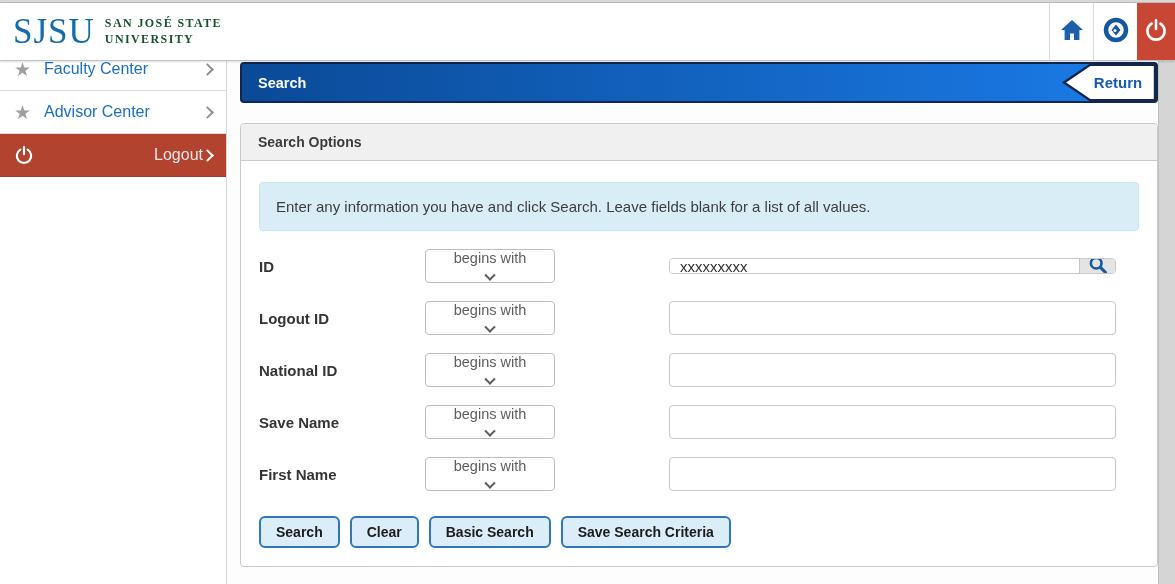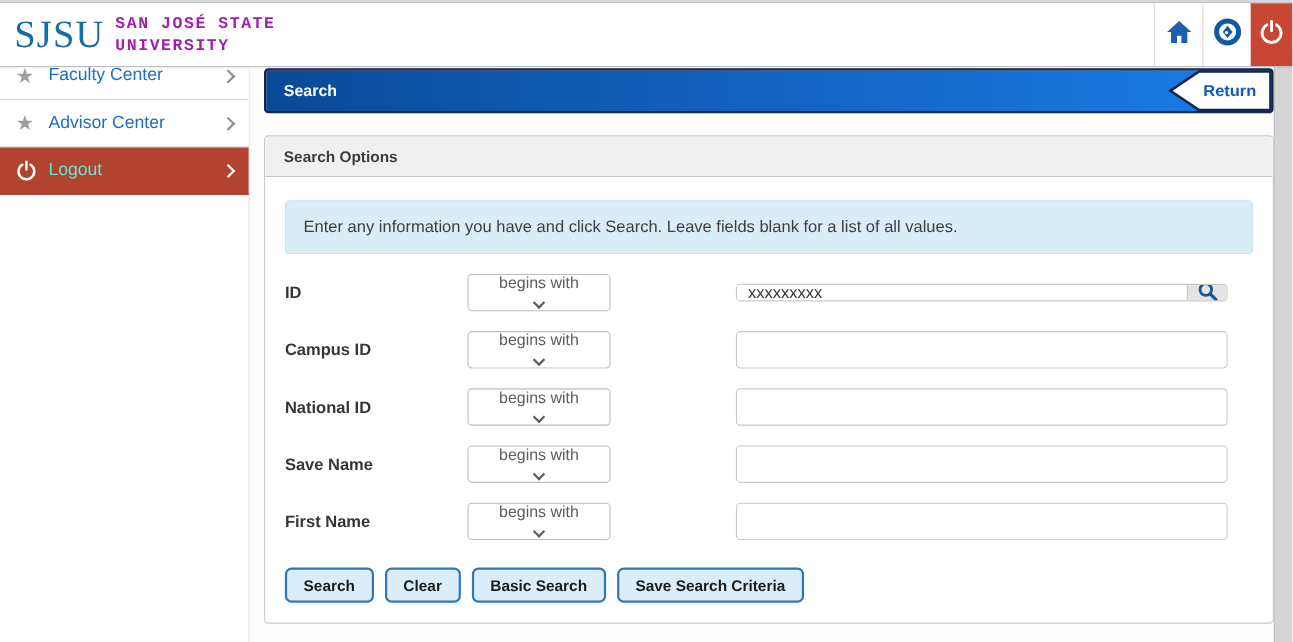--- a/index.html
+++ b/index.html
@@ -16,22 +16,22 @@
     height:58px; background:#ffffff; display:flex; align-items:center;
     border-bottom:1px solid #c2c2c2; box-shadow:0 1px 2px rgba(0,0,0,.12);
     position:relative; z-index:5;
   }
   .brand { display:flex; align-items:center; padding-left:13px; }
   .brand-acronym {
     font-family:"Liberation Serif", serif; font-size:35px; line-height:1;
     color:#146ca9; letter-spacing:1px; font-weight:500;
   }
   .brand-name {
-    margin-left:10px; font-family:Liberation Mono, monospace;
-    color:#a21caf; font-size:15px; font-weight:600; letter-spacing:1.4px; line-height:1.3;
+    margin-left:10px; font-family:Liberation Serif, serif;
+    color:#14532d; font-size:12px; font-weight:600; letter-spacing:1.4px; line-height:1.3;
   }
   .header-spacer { flex:1; }
   .header-actions { display:flex; height:100%; }
   .header-cell {
     width:44px; height:100%; display:flex; align-items:center; justify-content:center;
     border-left:1px solid #ddd; cursor:pointer; background:#fff;
   }
   .header-cell.signout { width:38px; background:#c74634; border-left:none; }
 
   
@@ -40,21 +40,21 @@
     background:#ffffff; border-right:1px solid #d7d7d7;
   }
   .side-item {
     height:43px; display:flex; align-items:center; padding:0 14px;
     border-bottom:1px solid #dcdcdc; cursor:pointer; background:#fff;
   }
   .side-item .star { color:#9e9e9e; font-size:19px; width:26px; }
   .side-item .side-label { color:#1b6fc0; font-size:16px; flex:1; padding-left:4px; }
   .chev { width:9px; height:9px; border-top:2px solid #8f8f8f; border-right:2px solid #8f8f8f; transform:rotate(45deg); }
   .side-item.logout { background:#b2432e; border-bottom:1px solid #9a3a28; }
-  .side-item.logout .side-label { color:#5eead4; }
+  .side-item.logout .side-label { color:#e5e5e5;text-align:right; }
   .side-item.logout .chev { border-color:#ffffff; }
   .pwr-icon { width:26px; display:flex; align-items:center; }
 
   
   .main { position:absolute; left:227px; top:48px; right:17px; bottom:0; background:#fdfdfd; padding:14px 0 0 13px; }
 
   .title-bar {
     position:relative; height:41px; border:2px solid #13264d; border-radius:4px;
     background:linear-gradient(90deg,#0a4a97 0%, #1b7ce9 100%);
     display:flex; align-items:center;
@@ -214,21 +214,21 @@
                   <circle cx="8.2" cy="8.2" r="5.3" fill="none" stroke="#17599c" stroke-width="2.6"></circle>
                   <line x1="12.4" y1="12.4" x2="17.4" y2="17.4" stroke="#17599c" stroke-width="3" stroke-linecap="round"></line>
                 </svg>
               </span>
             </button>
           </div>
         </div>
       </div>
 
       <div class="field-row">
-        <div class="field-label">Campus ID</div>
+        <div class="field-label">Logout ID</div>
         <div class="op-select">
           <span class="op-text">begins with</span>
           <span class="dchev"></span>
         </div>
         <div class="field-input-zone">
           <input class="text-input" type="text" value="" style="">
         </div>
       </div>
 
       <div class="field-row">

